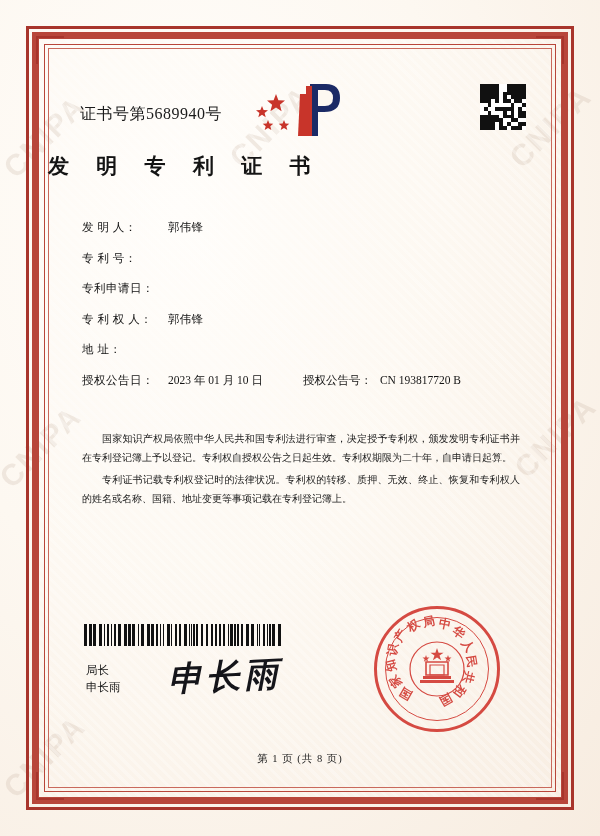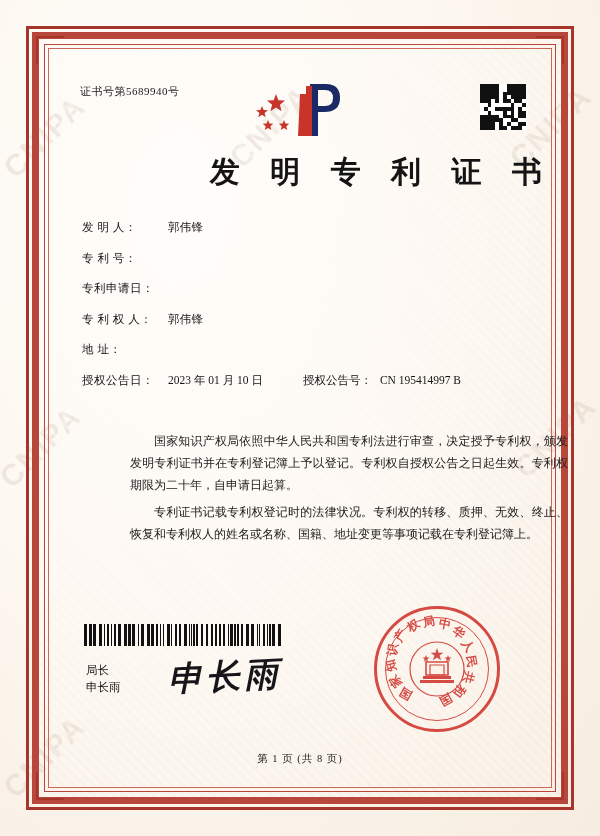--- a/index.html
+++ b/index.html
@@ -85,22 +85,22 @@
 
   
   #content {
     position: absolute;
     left: 48px; top: 48px;
     width: 504px; height: 740px;
   }
 
   .cert-no {
     position: absolute;
-    left: 32px; top: 36px;
-    font-size: 11px;
+    left: 32px; top: 56px;
+    font-size: 16px;
     color: #1b1b1b;
     letter-spacing: 0.5px;
   }
 
   
   .qr {
     position: absolute;
     right: 26px; top: 36px;
     width: 46px; height: 46px;
     background: #fff;
@@ -114,22 +114,22 @@
   .emblem {
     position: absolute;
     left: 50%; top: 32px;
     transform: translateX(-50%);
     width: 104px; height: 60px;
   }
 
   .title {
     position: absolute;
     left: 0; right: 0; top: 104px;
-    text-align: right;
-    font-size: 30px;
+    text-align: left;
+    font-size: 21px;
     font-weight: bold;
     letter-spacing: 10px;
     color: #141414;
     font-family: "DejaVu Serif", "Liberation Serif", serif;
   }
 
   .fields {
     position: absolute;
     left: 34px; top: 172px;
     width: 440px;
@@ -154,25 +154,24 @@
   .field.inline2 .lbl2 {
     margin-left: 40px;
     margin-right: 8px;
     white-space: nowrap;
   }
 
   .paras {
     position: absolute;
     left: 34px; top: 382px;
     width: 438px;
-    font-size: 12px;
+    font-size: 10px;
     line-height: 1.85;
     color: #1b1b1b;
     text-align: justify;
-    margin-left: 48px;
   }
   .paras p { margin: 0 0 4px 0; text-indent: 2em; }
 
   
   .barcode {
     position: absolute;
     left: 36px; bottom: 142px;
     width: 198px; height: 22px;
     display: flex;
     align-items: stretch;
@@ -457,21 +456,21 @@
         <span class="lbl">专 利 权 人：</span>
         <span class="val">郭伟锋</span>
       </div>
       <div class="field">
         <span class="lbl">地        址：</span>
       </div>
       <div class="field inline2">
         <span class="lbl">授权公告日：</span>
         <span>2023 年 01 月 10 日</span>
         <span class="lbl2">授权公告号：</span>
-        <span>CN 195414997 B</span>
+        <span>CN 193817720 B</span>
       </div>
     </div>
 
     <div class="paras">
       <p>国家知识产权局依照中华人民共和国专利法进行审查，决定授予专利权，颁发发明专利证书并在专利登记簿上予以登记。专利权自授权公告之日起生效。专利权期限为二十年，自申请日起算。</p>
       <p>专利证书记载专利权登记时的法律状况。专利权的转移、质押、无效、终止、恢复和专利权人的姓名或名称、国籍、地址变更等事项记载在专利登记簿上。</p>
     </div>
 
     <div class="barcode" id="barcode">
         <i style="width: 3px; margin-right: 2px;"></i>

